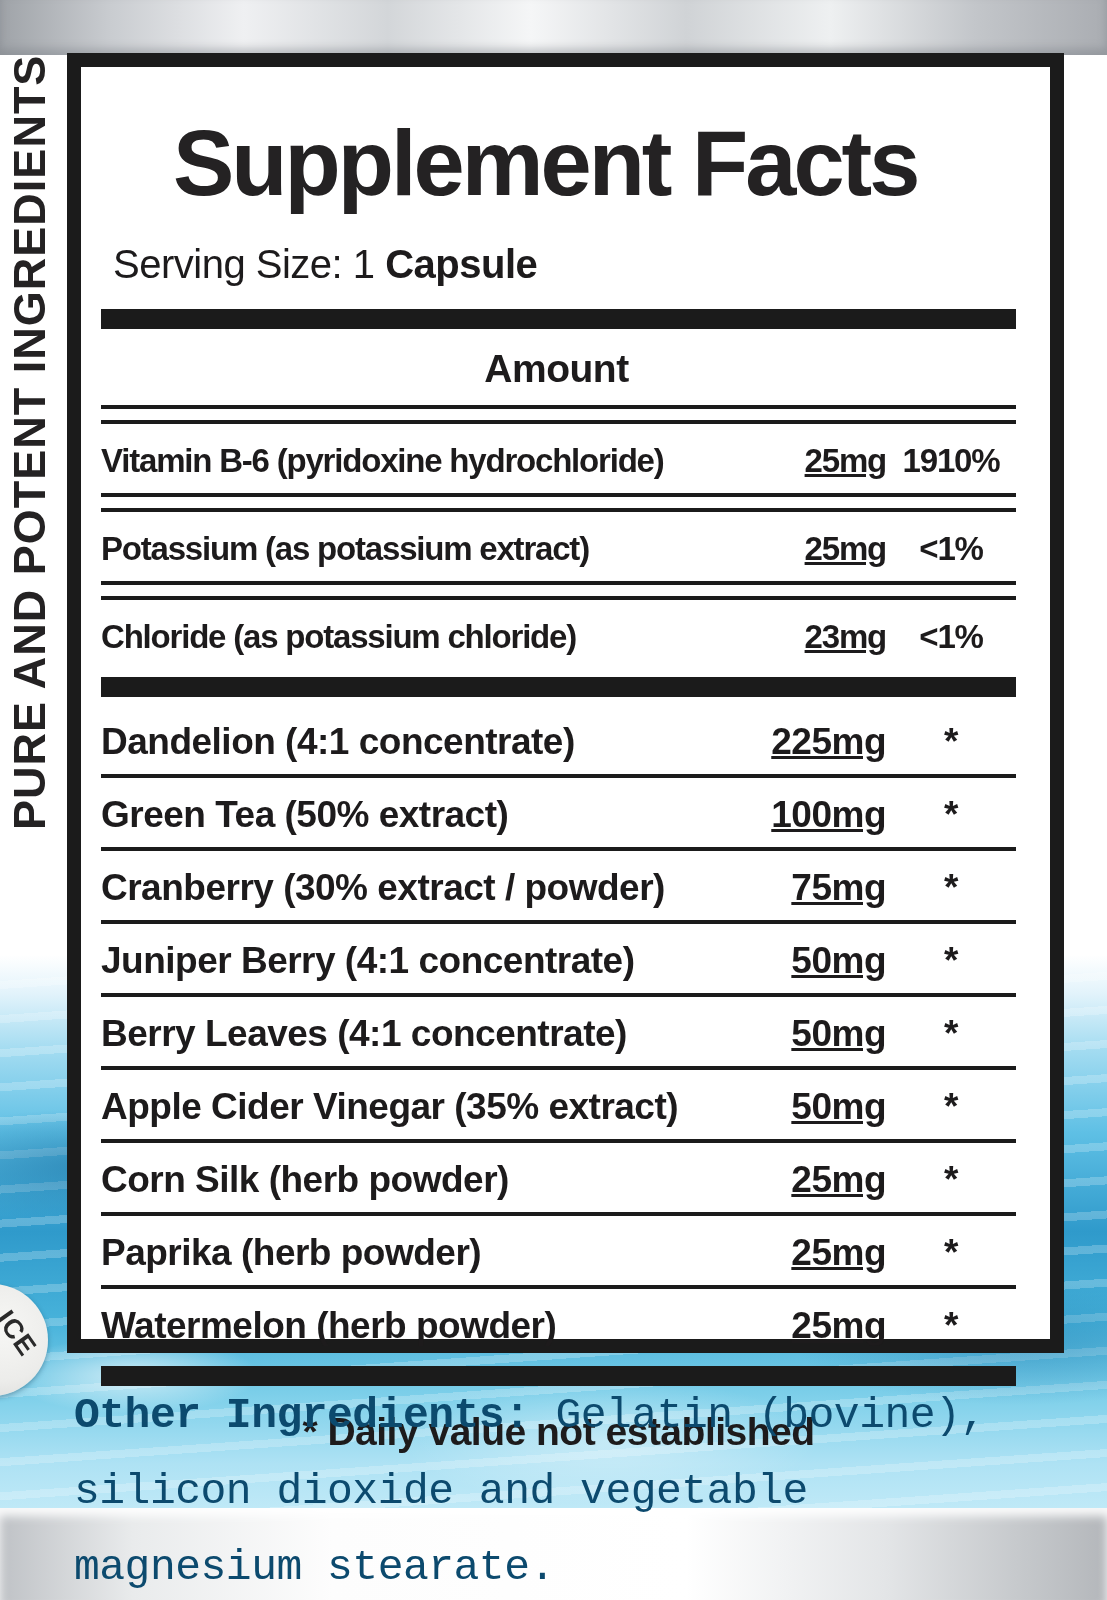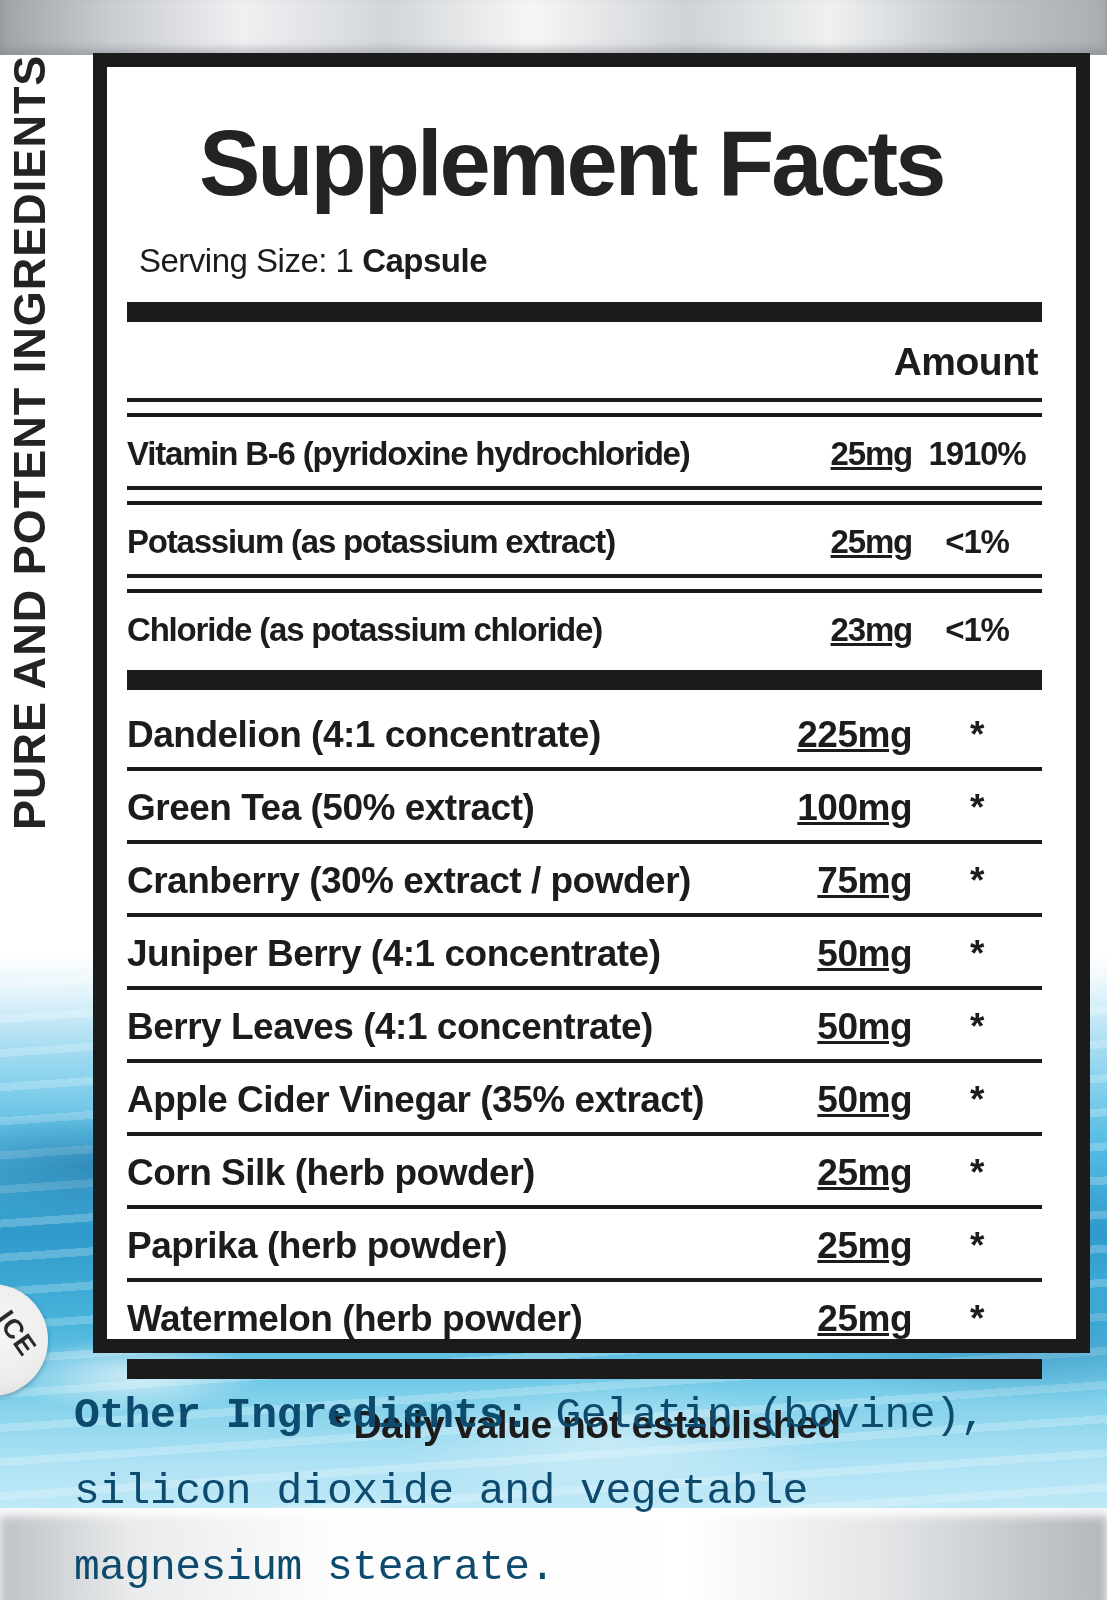--- a/index.html
+++ b/index.html
@@ -49,31 +49,30 @@
   }
   .badge span{
     position:absolute;right:8px;top:34px;display:block;
     transform:rotate(55deg);font-size:27px;font-weight:bold;color:#2a2a2a;letter-spacing:1px;
   }
   
   .panel{
     position:absolute;left:67px;top:53px;width:997px;height:1300px;z-index:5;
     background:#ffffff;border:14px solid #1b1b1b;box-sizing:border-box;
     padding:34px 34px 0 20px;
-    margin-left:26px;
   }
   .title{
     font-size:92px;font-weight:bold;letter-spacing:-3px;color:#242223;
     margin:10px 0 26px 72px;white-space:nowrap;
   }
-  .serve-line{font-size:33px;margin:6px 0 0 12px;letter-spacing:-0.5px;}
+  .serve-line{font-size:40px;margin:6px 0 0 12px;letter-spacing:-0.5px;}
   .serve-line .bold{font-weight:bold;}
   .bar-thick{height:20px;background:#1b1b1b;margin:22px 0 10px 0;}
   .head-row{
-    display:flex;justify-content:flex-end;align-items:baseline;
+    display:flex;justify-content:center;align-items:baseline;
     font-size:39px;font-weight:bold;letter-spacing:-0.5px;
     padding:8px 4px 14px 0;gap:76px;
   }
   .sep{margin:0;}
   .sep.single{height:0;border-top:4px solid #1b1b1b;}
   .sep.double{height:11px;border-top:4px solid #1b1b1b;border-bottom:4px solid #1b1b1b;}
   .sep.thick{height:20px;background:#1b1b1b;margin:8px 0;}
   .trow{
     display:flex;align-items:center;
     font-size:37px;font-weight:bold;letter-spacing:-0.5px;

